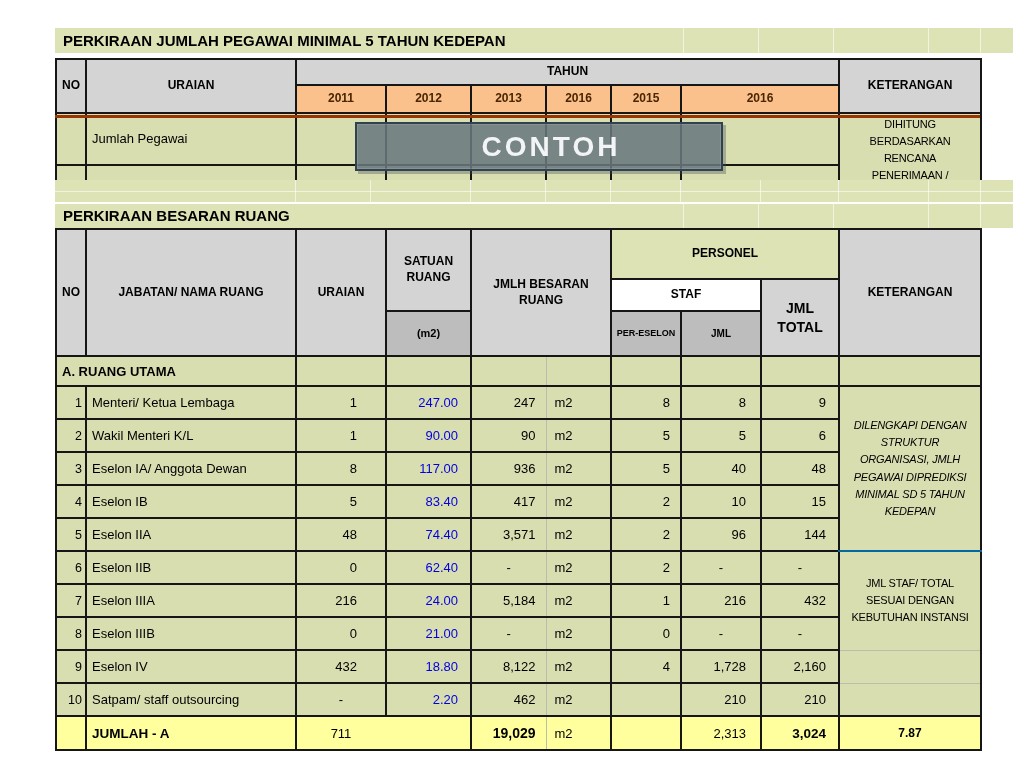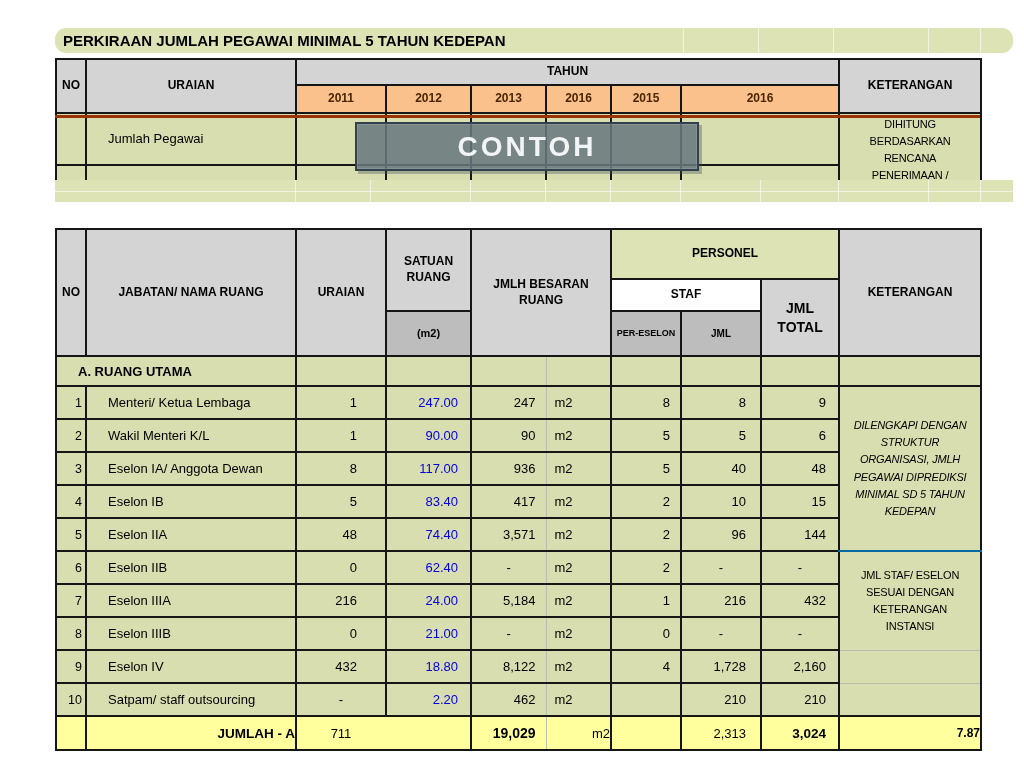--- a/index.html
+++ b/index.html
@@ -1,20 +1,20 @@
 <!DOCTYPE html>
 <html><head>
 <meta charset="utf-8">
 <style>
   html,body{margin:0;padding:0;background:#ffffff;}
   .sheet{position:relative;width:1024px;height:768px;background:#ffffff;
          font-family:"Liberation Sans",sans-serif;color:#000;overflow:hidden;}
 
   
-  .bar{position:absolute;left:55px;width:958px;background:#dee3b6;border-radius:11px;}
+  .bar{position:absolute;left:55px;width:958px;background:#dee3b6;}
   #bar1{top:28px;height:25px;}
   #bar2{top:204px;height:24px;}
   .bar .t{font-weight:bold;font-size:15px;line-height:25px;padding-left:8px;white-space:nowrap;}
   #bar2 .t{line-height:24px;}
   .strip{position:absolute;left:55px;top:180px;width:958px;height:22px;background:#dee3b6;}
   .vline{position:absolute;top:0;bottom:0;width:1px;background:rgba(255,255,255,0.6);}
   .hline{position:absolute;left:0;right:0;height:1px;top:50%;background:rgba(255,255,255,0.6);}
 
   table{position:absolute;left:55px;border-collapse:collapse;table-layout:fixed;}
   #t1{top:58px;width:925px;}
@@ -28,54 +28,54 @@
   .khaki{background:#d9deb0;}
   .pgreen{background:#dde3b4;}
   .white{background:#ffffff;}
   .yellow{background:#ffff9e;}
 
   th{font-size:11px;font-weight:bold;text-align:center;line-height:1.3;}
   th.big{font-size:12px;}
   .yr{font-size:12px;color:#4a2500;}
   td{font-size:13px;}
 
-  .lbl{text-align:left;padding-left:21px;}
+  .lbl{text-align:left;padding-left:5px;}
   .num{text-align:right;padding-right:10px;}
   .no{text-align:right;padding-right:3px;font-size:12.5px;}
   .esel{text-align:right;padding-right:28px;}
   .sat{text-align:right;padding-right:12px;color:#0000e0;}
   .pe{text-align:right;padding-right:10px;}
   .jm{text-align:right;padding-right:14px;}
   .tt{text-align:right;padding-right:12px;}
   .unit{text-align:left;padding-left:8px;border-left:1px solid #b9bfae;}
   .lr{border-right:1px solid #b9bfae;}
   .ctr{text-align:center;padding:0;}
   .bold{font-weight:bold;}
   .groupRow td{font-weight:bold;}
 
   .ketnote{font-size:11px;line-height:1.55;text-align:center;letter-spacing:-0.2px;padding:2px 9px;}
   .ketA{border-bottom:2px solid #0369a1;font-style:italic;}
   .ketB{border-top:1px solid #b9bfae;border-bottom:1px solid #b9bfae;}
   .ketC{border-top:1px solid #b9bfae;border-bottom:1px solid #b9bfae;}
   .ketD{border-top:1px solid #b9bfae;}
 
-  .totalRow td{height:32px;text-align:right;}
+  .totalRow td{height:32px;}
   .totalRow .label{font-weight:bold;font-size:13.5px;}
   .totalRow .grand{font-weight:bold;font-size:14px;}
   .ratio{font-weight:bold;font-size:12px;text-align:center;}
 
   
   #maroon{position:absolute;left:55px;top:115px;width:925px;height:3px;background:#9a3403;z-index:3;}
 
   
   #wm{position:absolute;left:355px;top:122px;width:340px;height:45px;z-index:5;
       background:rgba(105,119,126,0.87);border:2px solid #31424e;
       box-shadow:inset 0 0 0 1px rgba(255,255,255,0.12), 3px 3px 0 rgba(60,75,85,0.35);
       display:flex;align-items:center;justify-content:center;
-      color:#f2f4f5;font-weight:bold;font-size:28px;letter-spacing:3px;}
+      color:#f2f4f5;font-weight:bold;font-size:28px;letter-spacing:3px;padding-left:24px;}
 </style>
 </head>
 <body>
 
 <div class="sheet">
 
   <div class="bar" id="bar1">
     <div class="t">PERKIRAAN JUMLAH PEGAWAI MINIMAL 5 TAHUN KEDEPAN</div>
     <div class="vline" style="left:628px"></div>
     <div class="vline" style="left:703px"></div>
@@ -146,20 +146,28 @@
     <div class="vline" style="left:415px"></div>
     <div class="vline" style="left:490px"></div>
     <div class="vline" style="left:555px"></div>
     <div class="vline" style="left:625px"></div>
     <div class="vline" style="left:705px"></div>
     <div class="vline" style="left:783px"></div>
     <div class="vline" style="left:873px"></div>
     <div class="vline" style="left:925px"></div>
   </div>
 
+  <div class="bar" id="bar2">
+    <div class="t">PERKIRAAN BESARAN RUANG</div>
+    <div class="vline" style="left:628px"></div>
+    <div class="vline" style="left:703px"></div>
+    <div class="vline" style="left:778px"></div>
+    <div class="vline" style="left:873px"></div>
+    <div class="vline" style="left:925px"></div>
+  </div>
 
   <table id="t2">
     <colgroup>
       <col style="width:30px">
         <col style="width:210px">
         <col style="width:90px">
         <col style="width:85px">
       <col style="width:75px">
         <col style="width:65px">
         <col style="width:70px">
@@ -258,21 +266,21 @@
     <tr style="height:33px">
       <td class="khaki no">6</td>
       <td class="khaki lbl">Eselon IIB</td>
       <td class="khaki esel">0</td>
       <td class="khaki sat">62.40</td>
       <td class="khaki ctr lr">-</td>
       <td class="khaki unit">m2</td>
       <td class="khaki pe">2</td>
       <td class="khaki ctr">-</td>
       <td class="khaki ctr">-</td>
-      <td class="khaki ketnote ketB" rowspan="3">JML STAF/ ESELON SESUAI DENGAN KETERANGAN INSTANSI</td>
+      <td class="khaki ketnote ketB" rowspan="3">JML STAF/ TOTAL SESUAI DENGAN KEBUTUHAN INSTANSI</td>
     </tr>
     <tr style="height:33px">
       <td class="khaki no">7</td>
       <td class="khaki lbl">Eselon IIIA</td>
       <td class="khaki esel">216</td>
       <td class="khaki sat">24.00</td>
       <td class="khaki num lr">5,184</td>
       <td class="khaki unit">m2</td>
       <td class="khaki pe">1</td>
       <td class="khaki jm">216</td>

